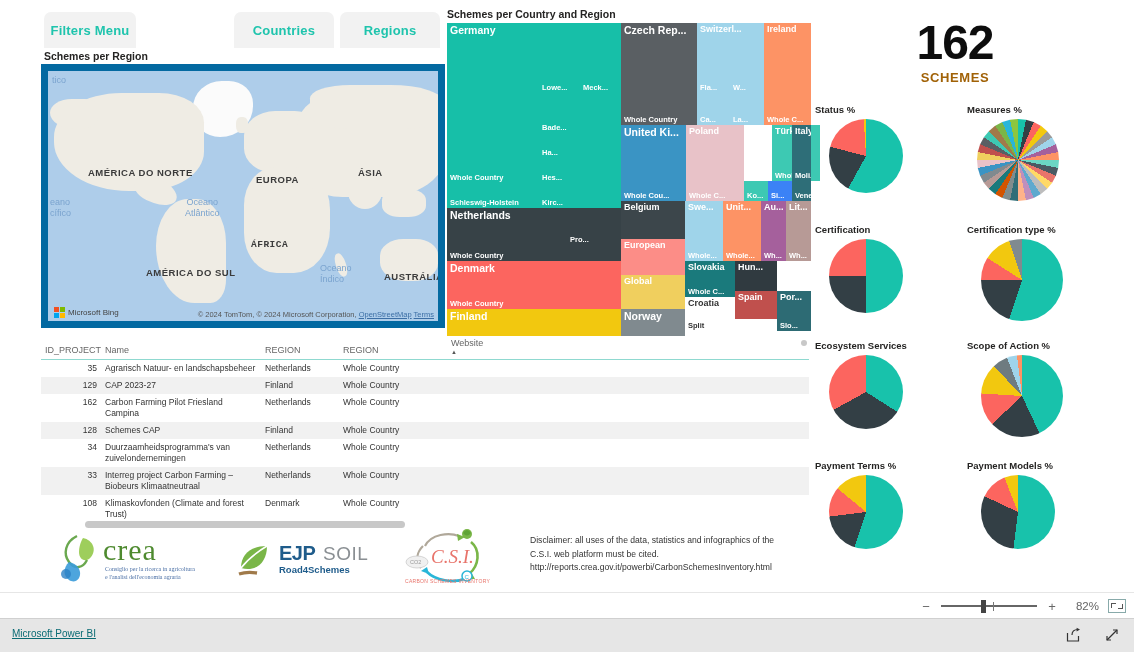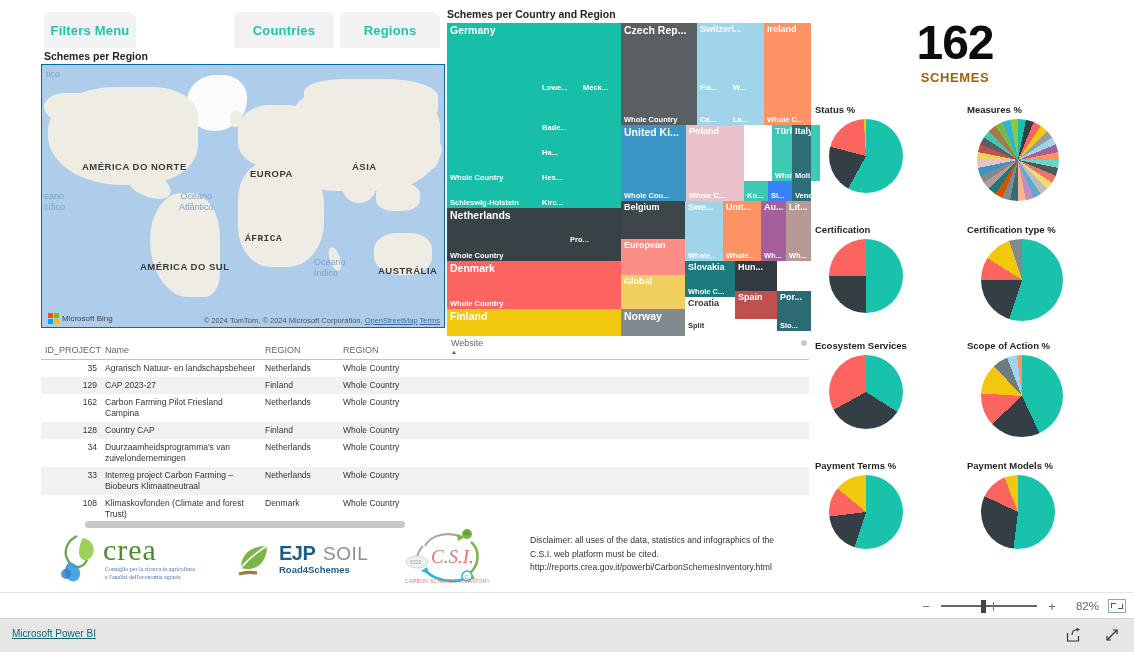--- a/index.html
+++ b/index.html
@@ -25,21 +25,21 @@
   }
   .tab.t1 { left: 0px;   width: 92px; }
   .tab.t2 { left: 190px; width: 100px; }
   .tab.t3 { left: 296px; width: 100px; }
   .tab.active { background: #f2f2f2; }
 
   
   .map-card { position: absolute; left: 41px; top: 48px; width: 404px; height: 280px; background: #fff; }
   .map-title { position: absolute; left: 3px; top: 2px; font-size: 10.5px; font-weight: bold; color: #252423; z-index: 5; }
   .map-body { position: absolute; left: 0; top: 16px; width: 404px; height: 264px;
-              background: #aecdea; border: 1px solid #0369a1; overflow: hidden; }
+              background: #aecdea; border: 7px solid #0369a1; overflow: hidden; }
   .sea-label { position: absolute; color: #7ba4cf; font-size: 9px; line-height: 11px; }
   .cont-label { position: absolute; color: #3b3b3b; font-size: 9.5px; font-weight: bold; letter-spacing: .5px; }
   .landmass { position: absolute; background: #efece4; }
   .attrib { position: absolute; right: 4px; bottom: 2px; font-size: 7.5px; color: #555; white-space: nowrap; }
   .attrib a { color: #3b6ea5; }
   .bing { position: absolute; left: 6px; bottom: 3px; display: flex; align-items: center; gap: 3px; font-size: 8px; color: #444; }
   .bing-sq { width: 11px; height: 11px; display: grid; grid-template-columns: 1fr 1fr; grid-template-rows: 1fr 1fr; gap: 1px; }
   .bing-sq i { display: block; }
 
   
@@ -357,21 +357,21 @@
             </tr>
             <tr>
               <td class="num">162</td>
               <td class="">Carbon Farming Pilot Friesland Campina</td>
               <td class="">Netherlands</td>
               <td class="">Whole Country</td>
               <td class=""></td>
             </tr>
             <tr class="alt">
               <td class="num">128</td>
-              <td class="">Country CAP</td>
+              <td class="">Schemes CAP</td>
               <td class="">Finland</td>
               <td class="">Whole Country</td>
               <td class=""></td>
             </tr>
             <tr>
               <td class="num">34</td>
               <td class="">Duurzaamheidsprogramma's van zuivelondernemingen</td>
               <td class="">Netherlands</td>
               <td class="">Whole Country</td>
               <td class=""></td>

